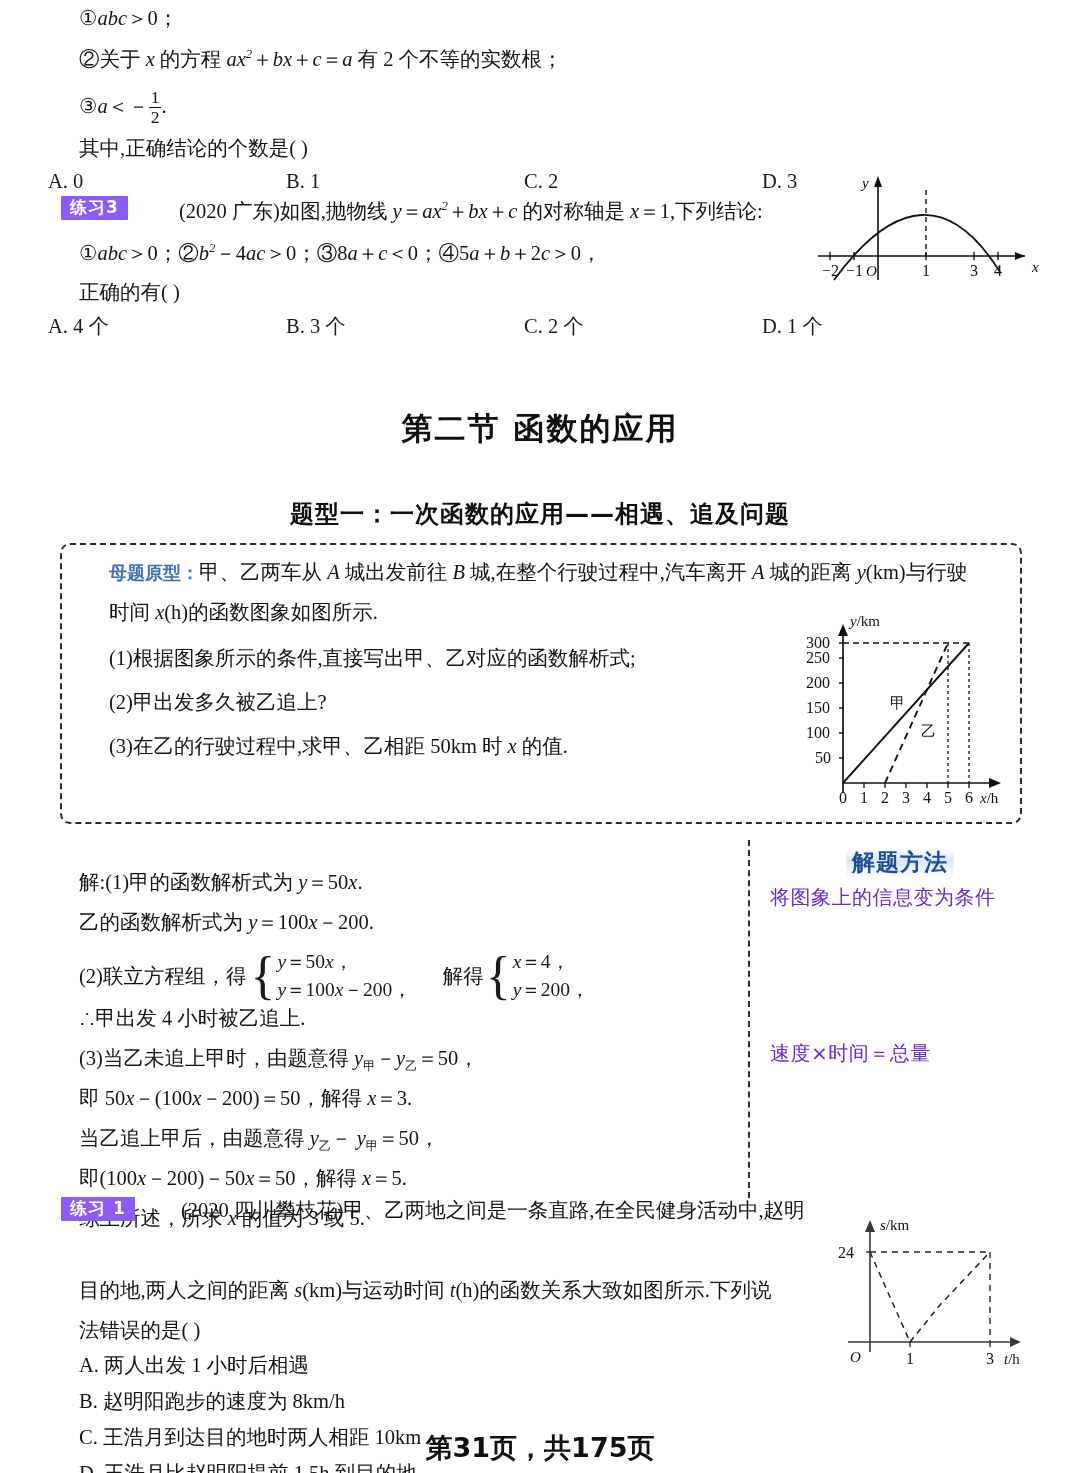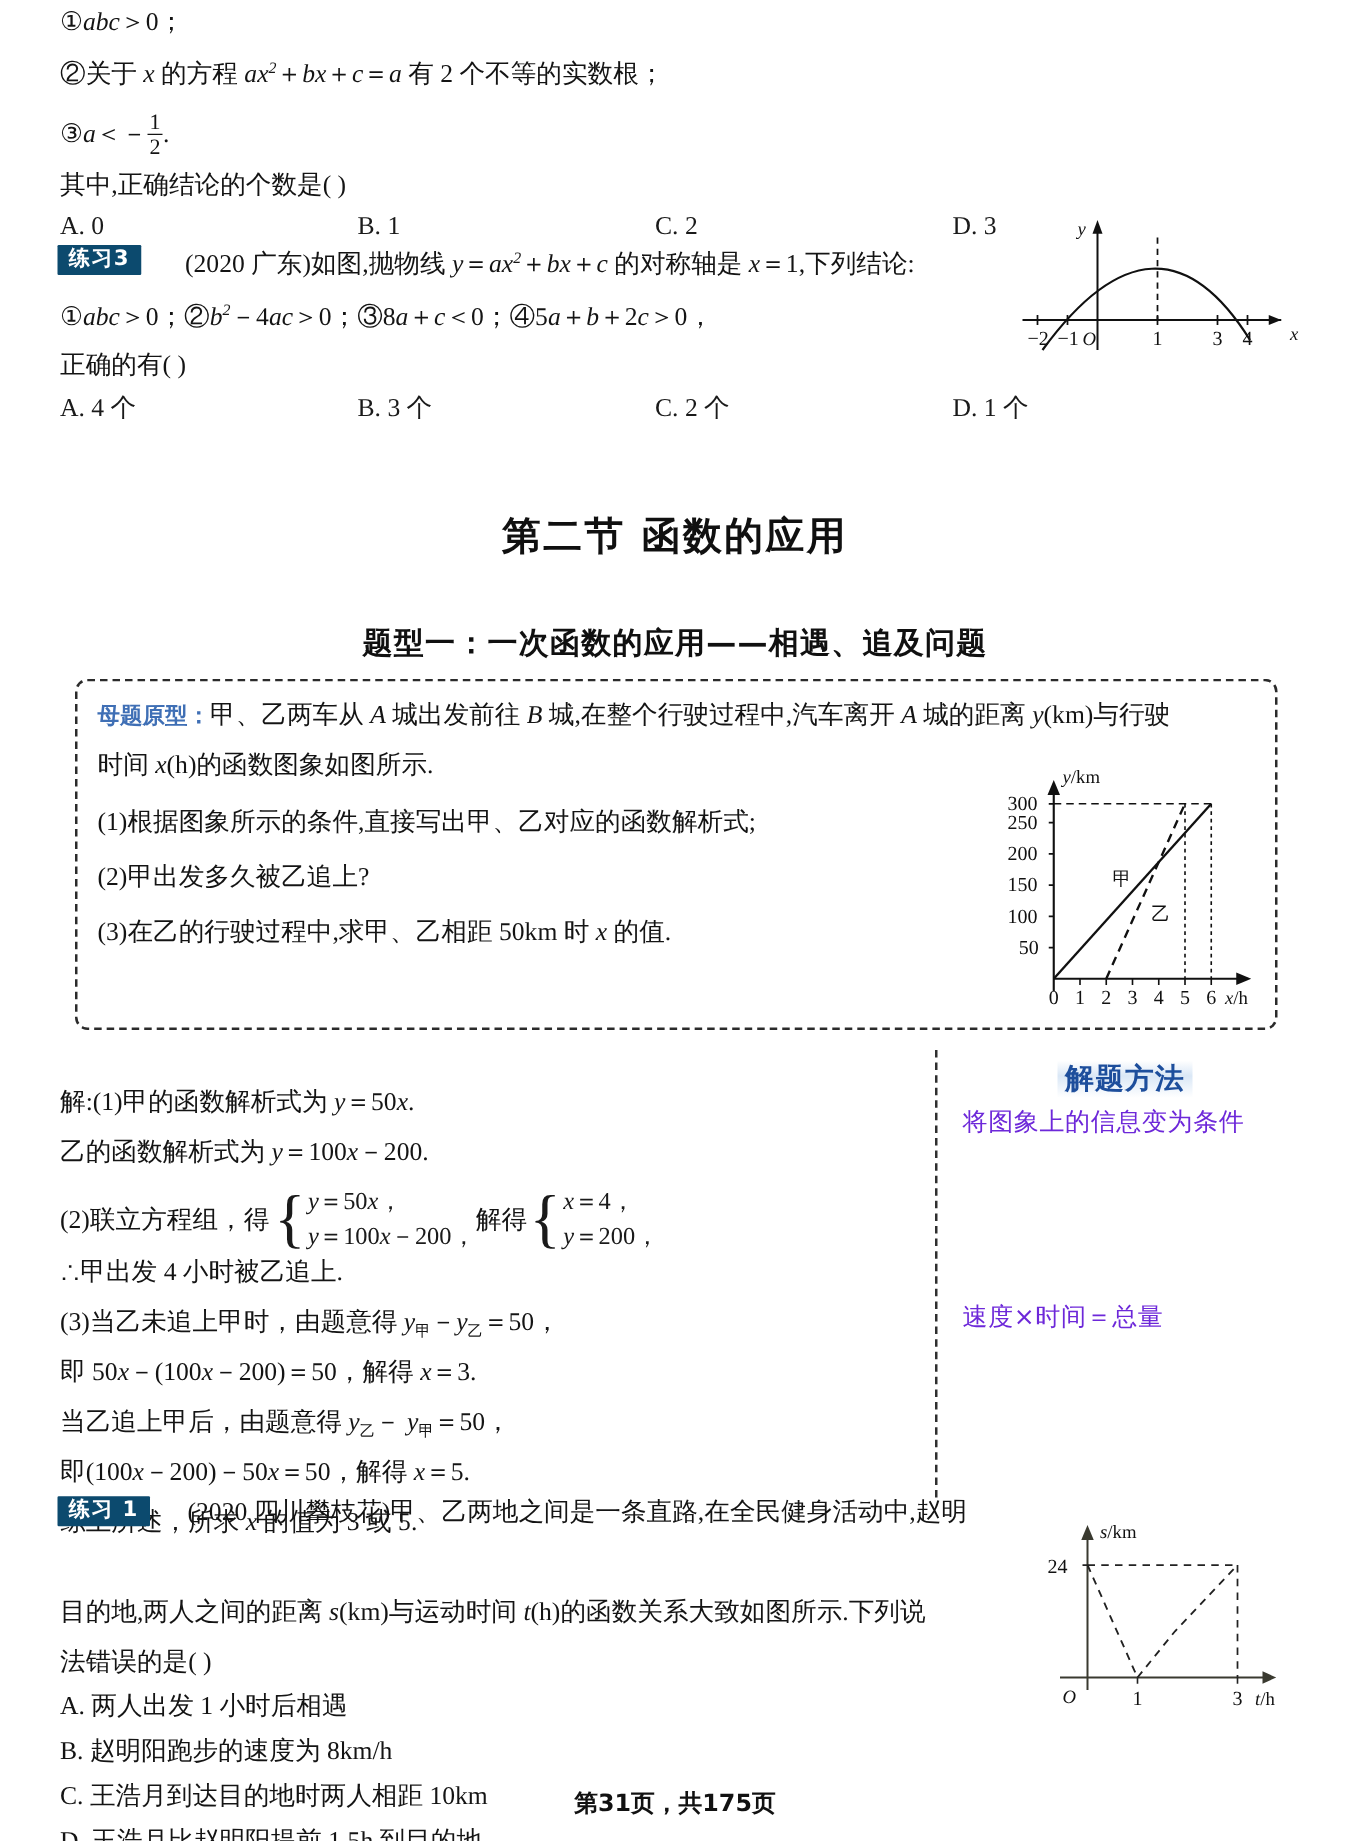--- a/index.html
+++ b/index.html
@@ -11,43 +11,44 @@
   body {
     width: 1080px; height: 1473px;
     position: relative;
     font-family: "Liberation Serif", "DejaVu Serif", serif;
     color: #1a1a1a;
     overflow: hidden;
   }
   .page { position: relative; width: 1080px; height: 1473px; }
 
   
-  .tx { font-size: 20.5px; line-height: 1.0; color: #141414; white-space: nowrap; }
+  .tx { font-size: 20.5px; line-height: 1.0; color: #141414; white-space: nowrap; margin-left: 31px; }
   .abs { position: absolute; }
   .mi { font-style: italic; font-family: "Liberation Serif", serif; }
   sup.e { font-size: 0.62em; vertical-align: super; font-style: italic; }
   sub.e { font-size: 0.60em; vertical-align: sub; font-style: normal; }
 
   
   .frac { display: inline-block; vertical-align: -0.52em; text-align: center; font-size: 0.86em; line-height: 1.05; }
   .frac .n { display: block; border-bottom: 1.3px solid #141414; padding: 0 2px; }
   .frac .d { display: block; padding: 0 2px; }
 
   
   .badge {
     display: inline-block;
-    background: #0c4a6e;
+    background: #8b5cf6;
     color: #fff;
     font-family: "DejaVu Sans", "Liberation Sans", sans-serif;
     font-weight: bold;
     font-size: 17px;
     letter-spacing: 1px;
     padding: 3px 9px 4px 9px;
     line-height: 1;
     border-radius: 1px;
+    margin-left: 15px;
   }
 
   
   .choice { position: absolute; font-size: 20.5px; }
 
   
   .sec-title {
     position: absolute; width: 1080px; text-align: center;
     font-family: "DejaVu Sans", "Liberation Sans", sans-serif;
     font-weight: bold; font-size: 31px; letter-spacing: 2px; color: #101010;
@@ -87,21 +88,21 @@
     position: absolute;
     color: #6d28d9;
     font-family: "DejaVu Sans", "Liberation Sans", sans-serif;
     font-size: 20px; letter-spacing: .5px;
   }
 
   
   .footer {
     position: absolute; width: 1080px; text-align: center;
     font-family: "DejaVu Sans", "Liberation Sans", sans-serif;
-    font-size: 19px; font-weight: bold; color: #111;
+    font-size: 27px; font-weight: bold; color: #111;
   }
 
   
   svg { display: block; }
   .fig { position: absolute; }
   .axlabel { font-family: "Liberation Serif", serif; font-style: italic; font-size: 15px; fill: #111; }
   .ticklabel { font-family: "Liberation Serif", serif; font-size: 16px; fill: #111; }
   .cjk { font-family: "DejaVu Sans", sans-serif; font-size: 15px; fill: #111; }
 </style>
 </head>

